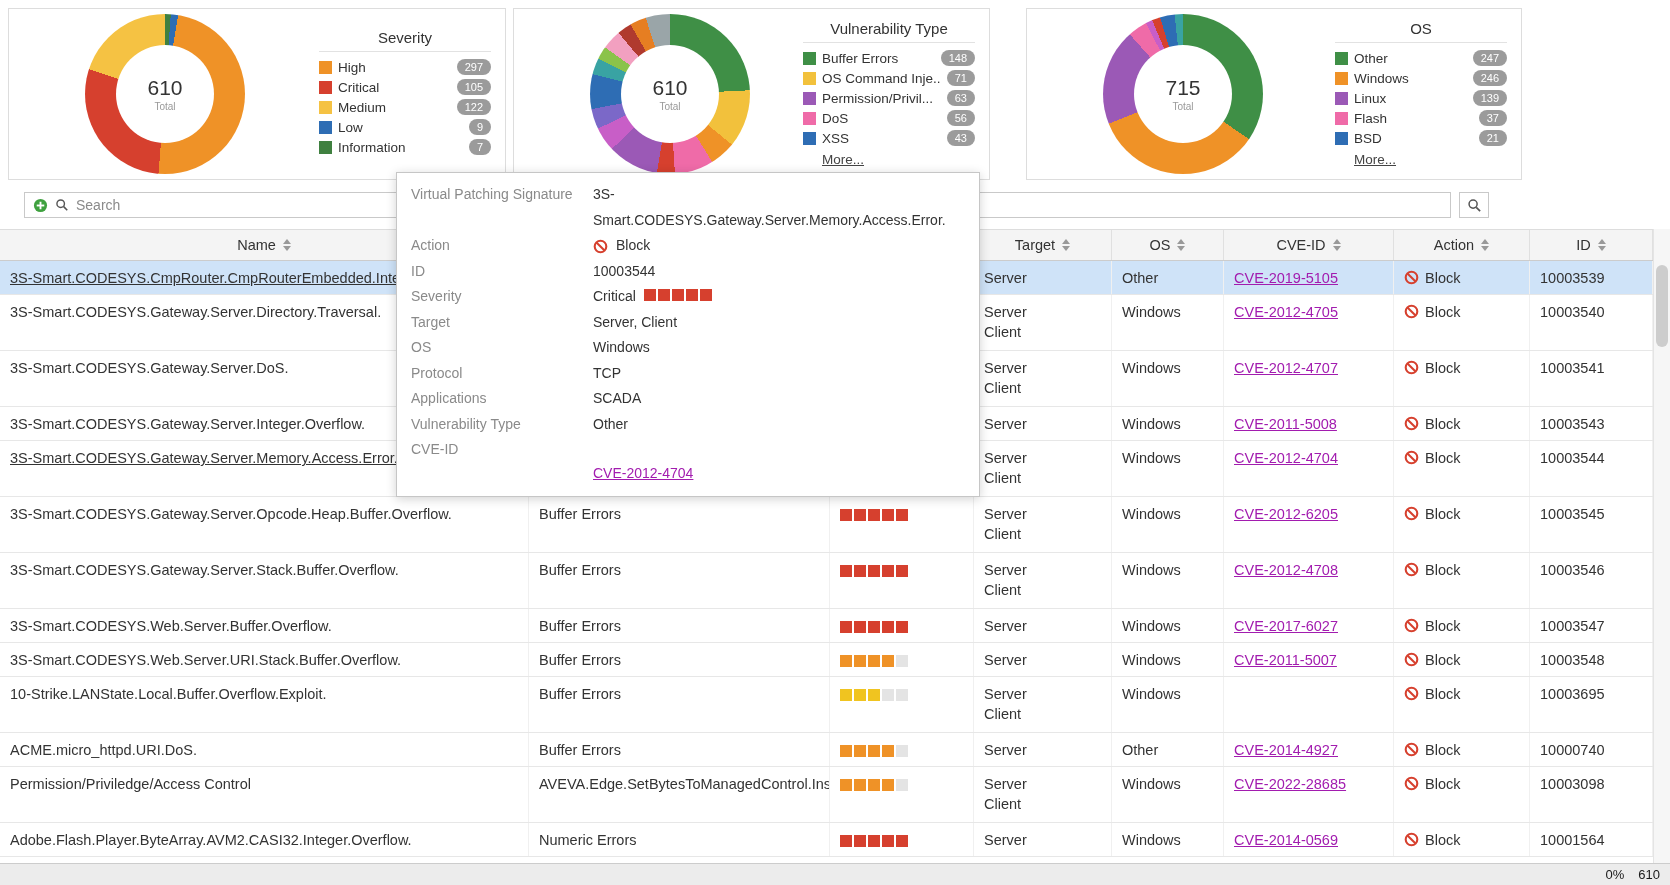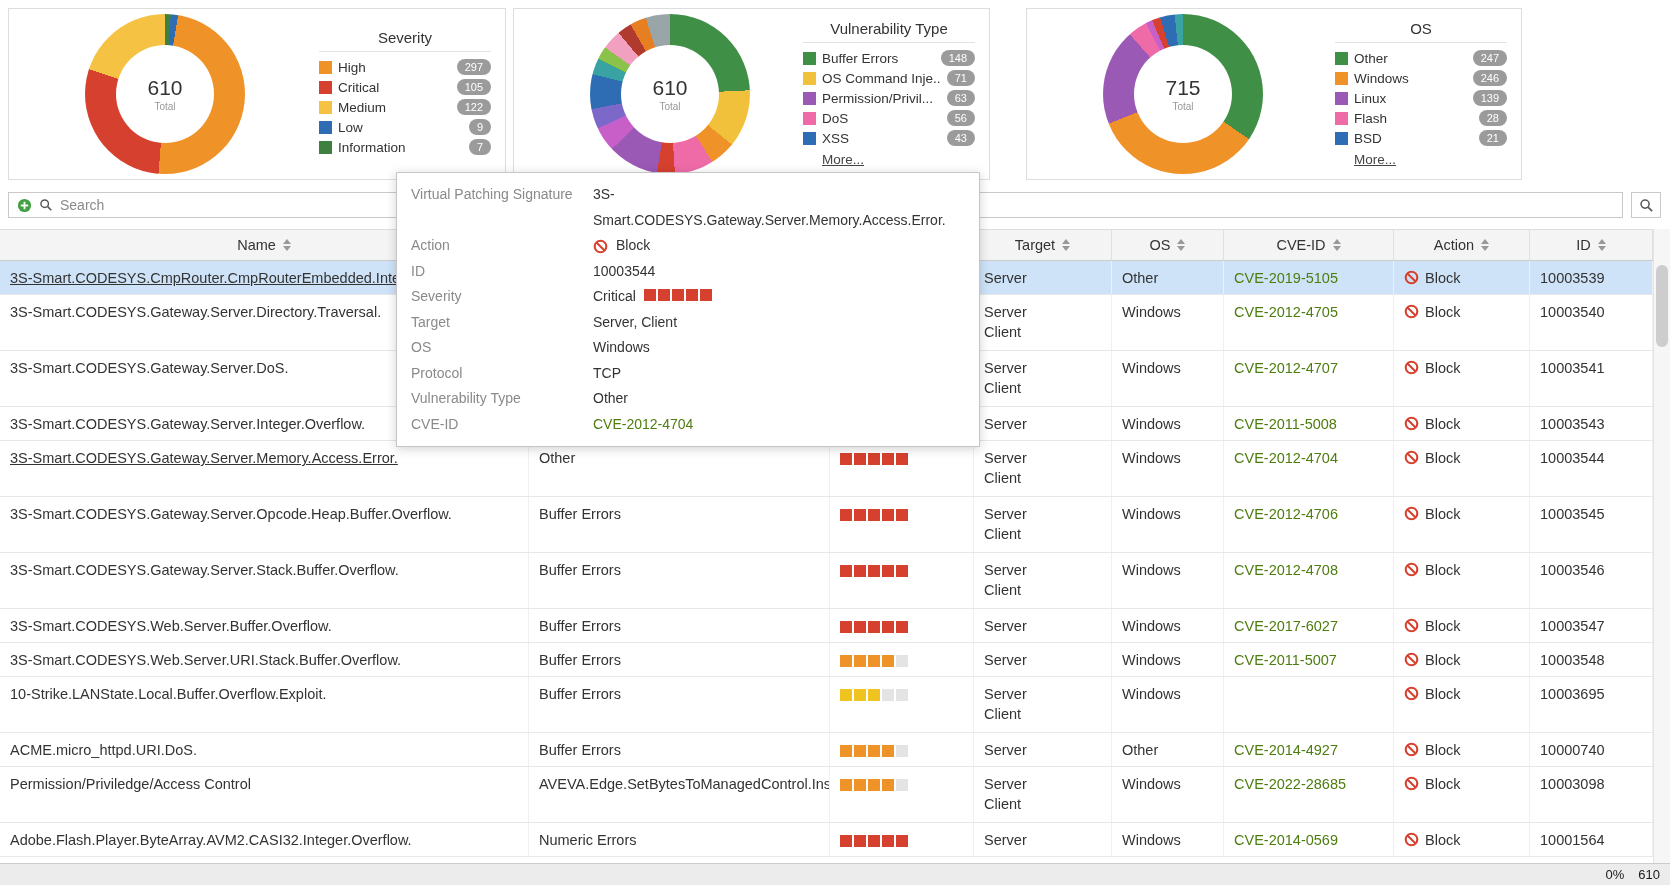--- a/index.html
+++ b/index.html
@@ -24,21 +24,21 @@
   .legend-divider { border-top:1px solid #e2e2e2; margin-bottom:7px; }
   .legend-item { display:flex; align-items:center; gap:6px; margin-bottom:4px; cursor:pointer; }
   .legend-swatch { width:13px; height:13px; flex:none; }
   .legend-label { flex:1; font-size:13.5px; color:#333; white-space:nowrap; overflow:hidden; }
   .legend-count { background:#9b9b9b; color:#fff; border-radius:9px; font-size:11px;
     padding:2px 8px; min-width:22px; text-align:center; }
   .legend-more { display:inline-block; margin-left:19px; font-size:13.5px; color:#444;
     text-decoration:underline; cursor:pointer; }
 
   
-  .search-row { position:absolute; top:192px; left:8px; width:1653px; height:26px; display:flex; }
+  .search-row { position:absolute; top:192px; left:24px; width:1465px; height:26px; display:flex; }
   .search-box { flex:1; border:1px solid #c9c9c9; background:#fff; display:flex; align-items:center;
     padding:0 8px; gap:7px; }
   .search-box input { border:none; outline:none; flex:1; font-size:14px; color:#333; font-family:inherit; }
   .search-box input::placeholder { color:#8a8a8a; }
   .search-button { width:30px; height:26px; margin-left:8px; border:1px solid #c9c9c9; background:#fff;
     display:flex; align-items:center; justify-content:center; cursor:pointer; }
 
   
   .table-header { position:absolute; top:229px; left:0; width:1670px; height:32px; background:#f4f4f4;
     border-top:1px solid #ddd; border-bottom:1px solid #ccc;
@@ -51,21 +51,21 @@
 
   .table-body { position:absolute; top:261px; left:0; width:1653px; }
   .t-row { display:grid; grid-template-columns:529px 301px 144px 138px 112px 170px 136px 123px;
     border-bottom:1px solid #e7e7e7; background:#fff; overflow:hidden; cursor:pointer; }
   .t-row.selected { background:#cfe3f8; }
   .t-cell { padding:7px 10px 0 10px; font-size:14.5px; color:#333; line-height:20px;
     border-right:1px solid #f0f0f0; overflow:hidden; white-space:nowrap; }
   .name-cell .underline { text-decoration:underline; }
   .sev-cell { padding-top:9px; }
   .sev-sq { display:inline-block; width:12px; height:12px; margin-right:2px; background:#e4e4e4; }
-  .cve-link { color:#4d7c0f; cursor:pointer; }
+  .cve-link { color:#a21caf; text-decoration:underline; cursor:pointer;margin-top:24px; }
   .action-cell { display:flex; align-items:flex-start; gap:6px; padding-top:7px; }
   .block-icon { display:inline-flex; margin-top:2px; }
 
   
   .tooltip { position:absolute; left:396px; top:172px; width:584px; background:#fff;
     border:1px solid #c6c6c6; box-shadow:0 2px 10px rgba(0,0,0,.18); padding:9px 14px; z-index:20; }
   .tip-row { display:flex; align-items:flex-start; }
   .tip-label { width:182px; flex:none; font-size:14px; color:#8a8a8a; line-height:25.5px; }
   .tip-value { font-size:14px; color:#333; line-height:25.5px; display:flex; align-items:center; gap:8px; }
 
@@ -167,21 +167,21 @@
             <span class="legend-swatch" style="background: rgb(239, 146, 39);"></span>
             <span class="legend-label">Windows</span>
             <span class="legend-count">246</span>
           </div><div class="legend-item">
             <span class="legend-swatch" style="background: rgb(155, 89, 182);"></span>
             <span class="legend-label">Linux</span>
             <span class="legend-count">139</span>
           </div><div class="legend-item">
             <span class="legend-swatch" style="background: rgb(239, 107, 168);"></span>
             <span class="legend-label">Flash</span>
-            <span class="legend-count">28</span>
+            <span class="legend-count">37</span>
           </div><div class="legend-item">
             <span class="legend-swatch" style="background: rgb(46, 109, 180);"></span>
             <span class="legend-label">BSD</span>
             <span class="legend-count">21</span>
           </div><a class="legend-more">More...</a></div>
       </div>
     </div>
 
   <div class="search-row">
     <div class="search-box">
@@ -375,21 +375,21 @@
       </div>
       <div class="t-row" style="height: 56px;">
         <div class="t-cell name-cell"><span>3S-Smart.CODESYS.Gateway.Server.Opcode.Heap.Buffer.Overflow.</span></div>
         <div class="t-cell">Buffer Errors</div>
         <div class="t-cell sev-cell"><span class="sev-bars"><span class="sev-sq" style="background: rgb(214, 64, 46);"></span><span class="sev-sq" style="background: rgb(214, 64, 46);"></span><span class="sev-sq" style="background: rgb(214, 64, 46);"></span><span class="sev-sq" style="background: rgb(214, 64, 46);"></span><span class="sev-sq" style="background: rgb(214, 64, 46);"></span></span></div>
         <div class="t-cell">
           <div>Server</div>
           <div>Client</div>
         </div>
         <div class="t-cell">Windows</div>
-        <div class="t-cell"><a class="cve-link">CVE-2012-4706</a></div>
+        <div class="t-cell"><a class="cve-link">CVE-2012-6205</a></div>
         <div class="t-cell action-cell">
           <span class="block-icon">
             <svg width="15" height="15" viewBox="0 0 16 16">
               <circle cx="8" cy="8" r="6.2" fill="none" stroke="#d6402e" stroke-width="2.2"></circle>
               <line x1="3.7" y1="3.7" x2="12.3" y2="12.3" stroke="#d6402e" stroke-width="2.2"></line>
             </svg>
           </span>
           <span>Block</span>
         </div>
         <div class="t-cell">10003545</div>
@@ -582,20 +582,24 @@
       </div>
       <div class="tip-row">
         <div class="tip-label">OS</div>
         <div class="tip-value">Windows</div>
       </div>
       <div class="tip-row">
         <div class="tip-label">Protocol</div>
         <div class="tip-value">TCP</div>
       </div>
       <div class="tip-row">
+        <div class="tip-label">Applications</div>
+        <div class="tip-value">SCADA</div>
+      </div>
+      <div class="tip-row">
         <div class="tip-label">Vulnerability Type</div>
         <div class="tip-value">Other</div>
       </div>
       <div class="tip-row">
         <div class="tip-label">CVE-ID</div>
         <div class="tip-value">
           <a class="cve-link">CVE-2012-4704</a>
         </div>
       </div>
     </div>

